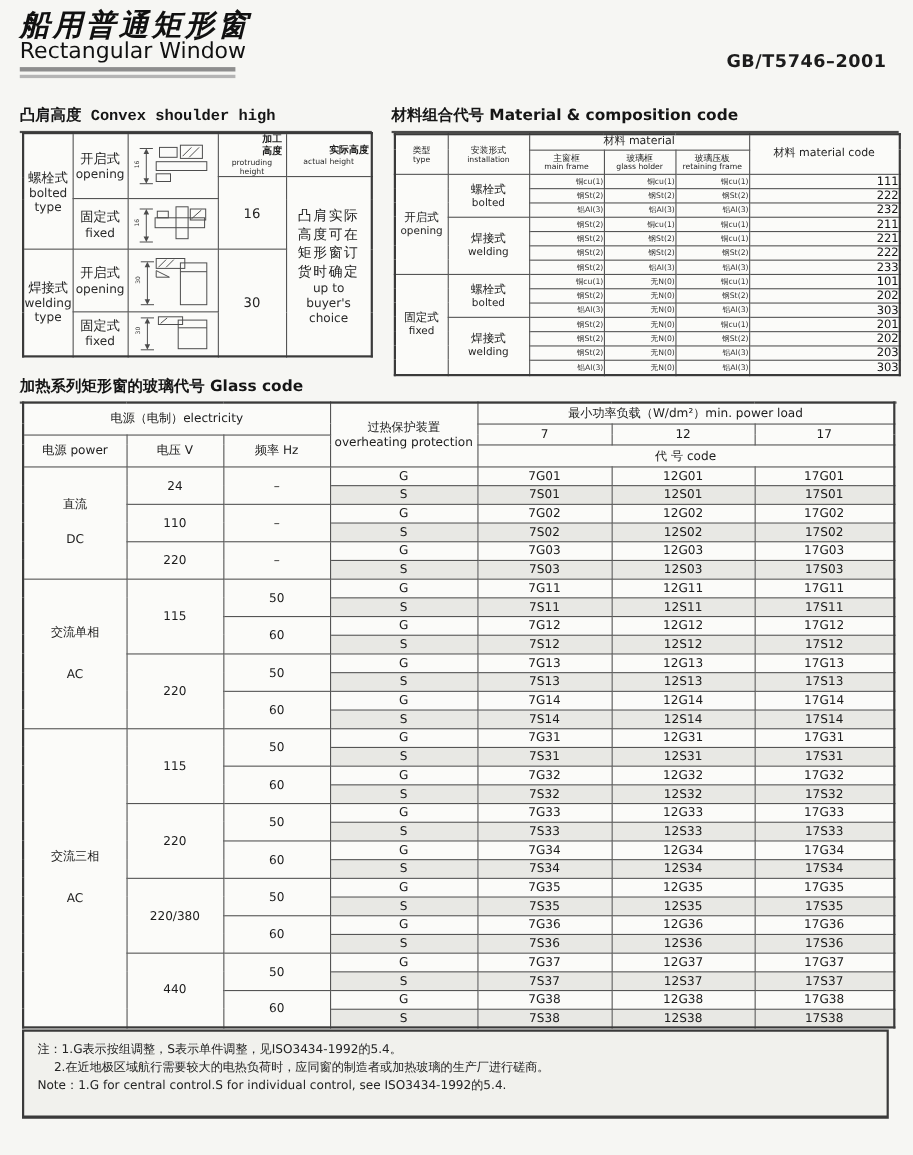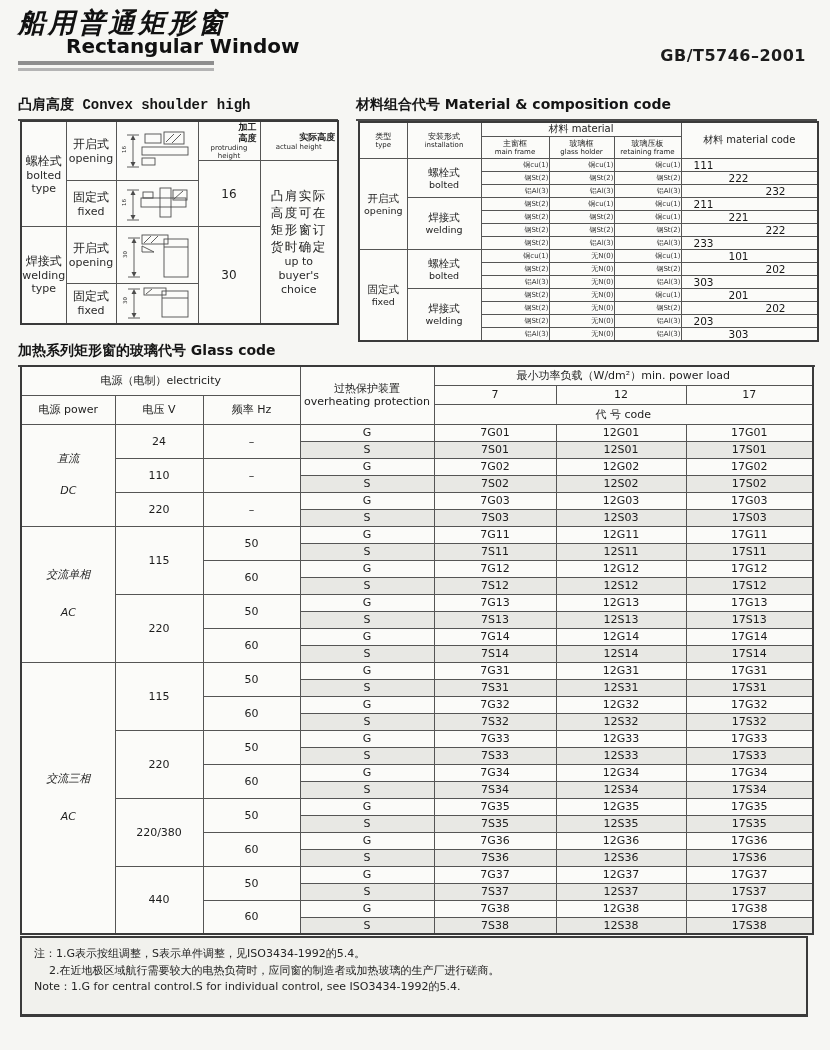--- a/index.html
+++ b/index.html
@@ -5,21 +5,21 @@
   html,body{margin:0;padding:0;}
   body{
     width:830px;height:1050px;position:relative;
     background:#f6f6f3;color:#222;
     font-family:"DejaVu Sans","Liberation Sans",sans-serif;
     -webkit-font-smoothing:antialiased;
   }
   .abs{position:absolute;}
   
   .title-zh{left:18px;top:5px;font-size:27px;font-weight:bold;letter-spacing:3px;color:#111;font-style:italic;}
-  .title-en{left:18px;top:34px;font-size:20px;font-weight:bold;color:#111;margin-left:48px;}
+  .title-en{left:18px;top:34px;font-size:20px;font-weight:normal;color:#111;}
   .title-rule{left:18px;top:61px;width:196px;}
   .title-rule .bar1{height:4px;background:#8e8e8e;}
   .title-rule .bar2{height:3px;background:#b4b4b4;margin-top:3px;}
   .standard{top:46px;right:24px;font-size:16px;font-weight:bold;color:#1c1c1c;letter-spacing:0.5px;}
   
   .sec-heading{font-size:14px;font-weight:bold;color:#151515;border-bottom:2px solid #4a4a4a;padding-bottom:5px;}
   .h-left{left:18px;top:96px;width:320px;font-family:Liberation Mono, monospace;}
   .h-right{left:356px;top:96px;width:461px;}
   .h-glass{left:18px;top:342px;width:797px;}
   
@@ -44,34 +44,34 @@
   .dgmt{font-size:5.5px;fill:#333;}
   
   .material{left:358px;top:121px;}
   .material tr.mh1{height:14px;} .material tr.mh2{height:22px;} .material tr.mr{height:11px;}
   .material .head-line{font-size:10px;line-height:12px;}
   .material .sub-zh{font-size:8px;line-height:9px;}
   .material .sub-en{font-size:7px;line-height:8px;}
   .material td.grp .zh{font-size:10.5px;line-height:14px;}
   .material td.grp .en{font-size:9.5px;line-height:12px;}
   .material td.mat{font-size:7px;color:#333;text-align:right;}
-  .material td.code{font-size:10.5px;text-align:left;color:#161616;}
+  .material td.code{font-size:10.5px;text-align:right;color:#161616;}
   .material td.code.pos0{padding-left:12px;}
   .material td.code.pos1{padding-left:47px;}
   .material td.code.pos2{padding-left:84px;}
   
   .glass{left:20px;top:365px;}
   .glass tr.gh1{height:19px;padding-left:14px;} .glass tr.gh2{height:10px;}
   .glass tr.gh3{height:9px;} .glass tr.gh4{height:20px;}
   .glass tr.gr{height:17px;}
   .glass td{font-size:11px;color:#1c1c1c;}
   .glass td.ghead{font-size:11px;line-height:13px;}
   .glass td.prot{line-height:13px;}
   .glass tr.sh td{background:#e8e8e4;}
-  .glass td.pw div{line-height:14px;font-style:italic;}
+  .glass td.pw div{line-height:14px;}
   .glass td.pw .pzh{margin-bottom:24px;}
   .glass td.pw.dc .pzh{margin-bottom:18px;}
   
   .notes{left:20px;top:936px;width:772px;height:62px;border:2px solid #3a3a3a;
          border-bottom-width:3px;background:#f1f1ed;padding:8px 0 6px 12px;
          font-size:11px;line-height:16.5px;color:#242424;}
   .notes .ind1{margin-left:15px;}
   .notes .ind2{margin-left:33px;}
 </style>
 </head>

